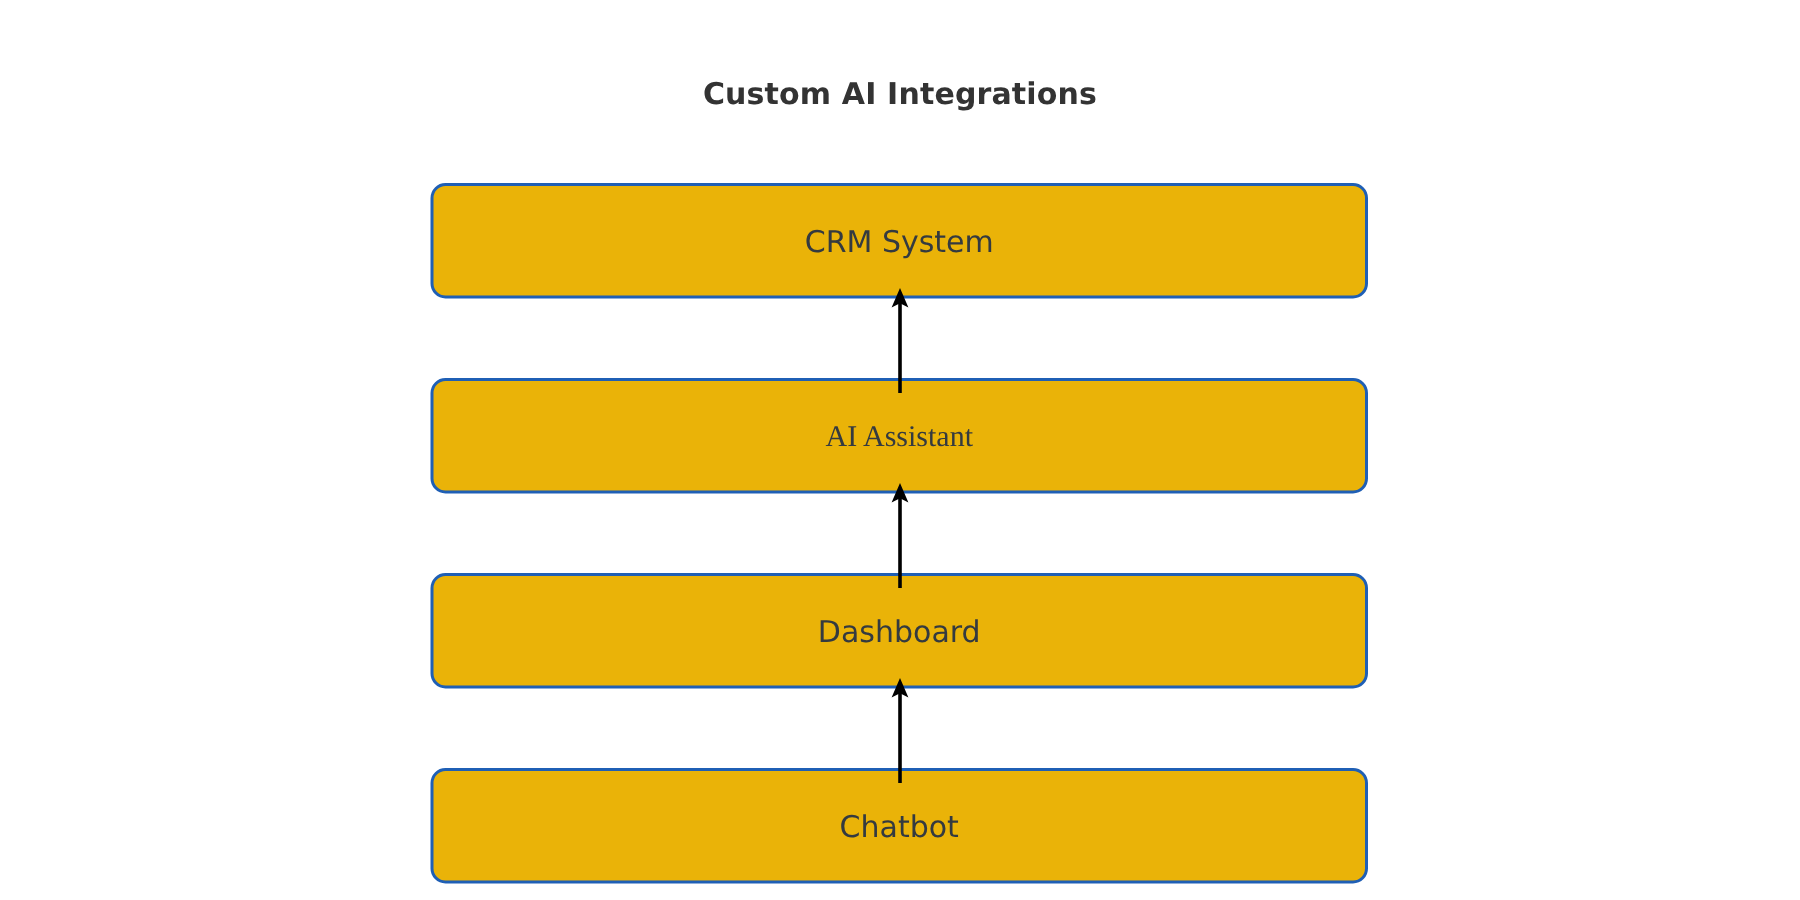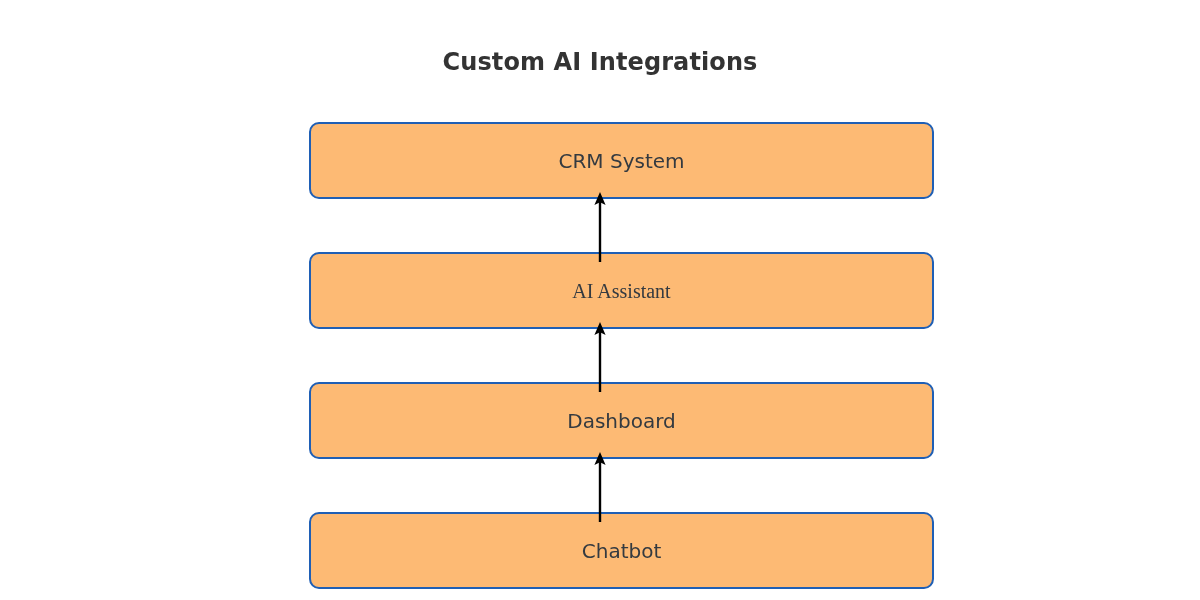--- a/index.html
+++ b/index.html
@@ -23,43 +23,42 @@
     overflow: hidden;
   }
 
   
   #diagram-title {
     position: absolute;
     left: 0;
     top: 44px;
     width: 1200px;
     text-align: center;
-    font-size: 24px;
+    font-size: 20px;
     font-weight: bold;
     color: #333333;
     letter-spacing: 0.1px;
     line-height: 36px;
     white-space: nowrap;
   }
 
   
   .node-box {
     position: absolute;
     left: 287px;
     width: 625px;
     height: 77px;
     box-sizing: border-box;
-    background: #fdba74;
+    background: #eab308;
     border: 2.4px solid #1f5fb5;
     border-radius: 10px;
     display: flex;
     align-items: center;
     justify-content: center;
     z-index: 2;
-    margin-left: 22px;
   }
   .node-label {
     font-size: 20px;
     font-weight: normal;
     color: #343a40;
     line-height: 26px;
     white-space: nowrap;
     text-align: center;
   }
 

